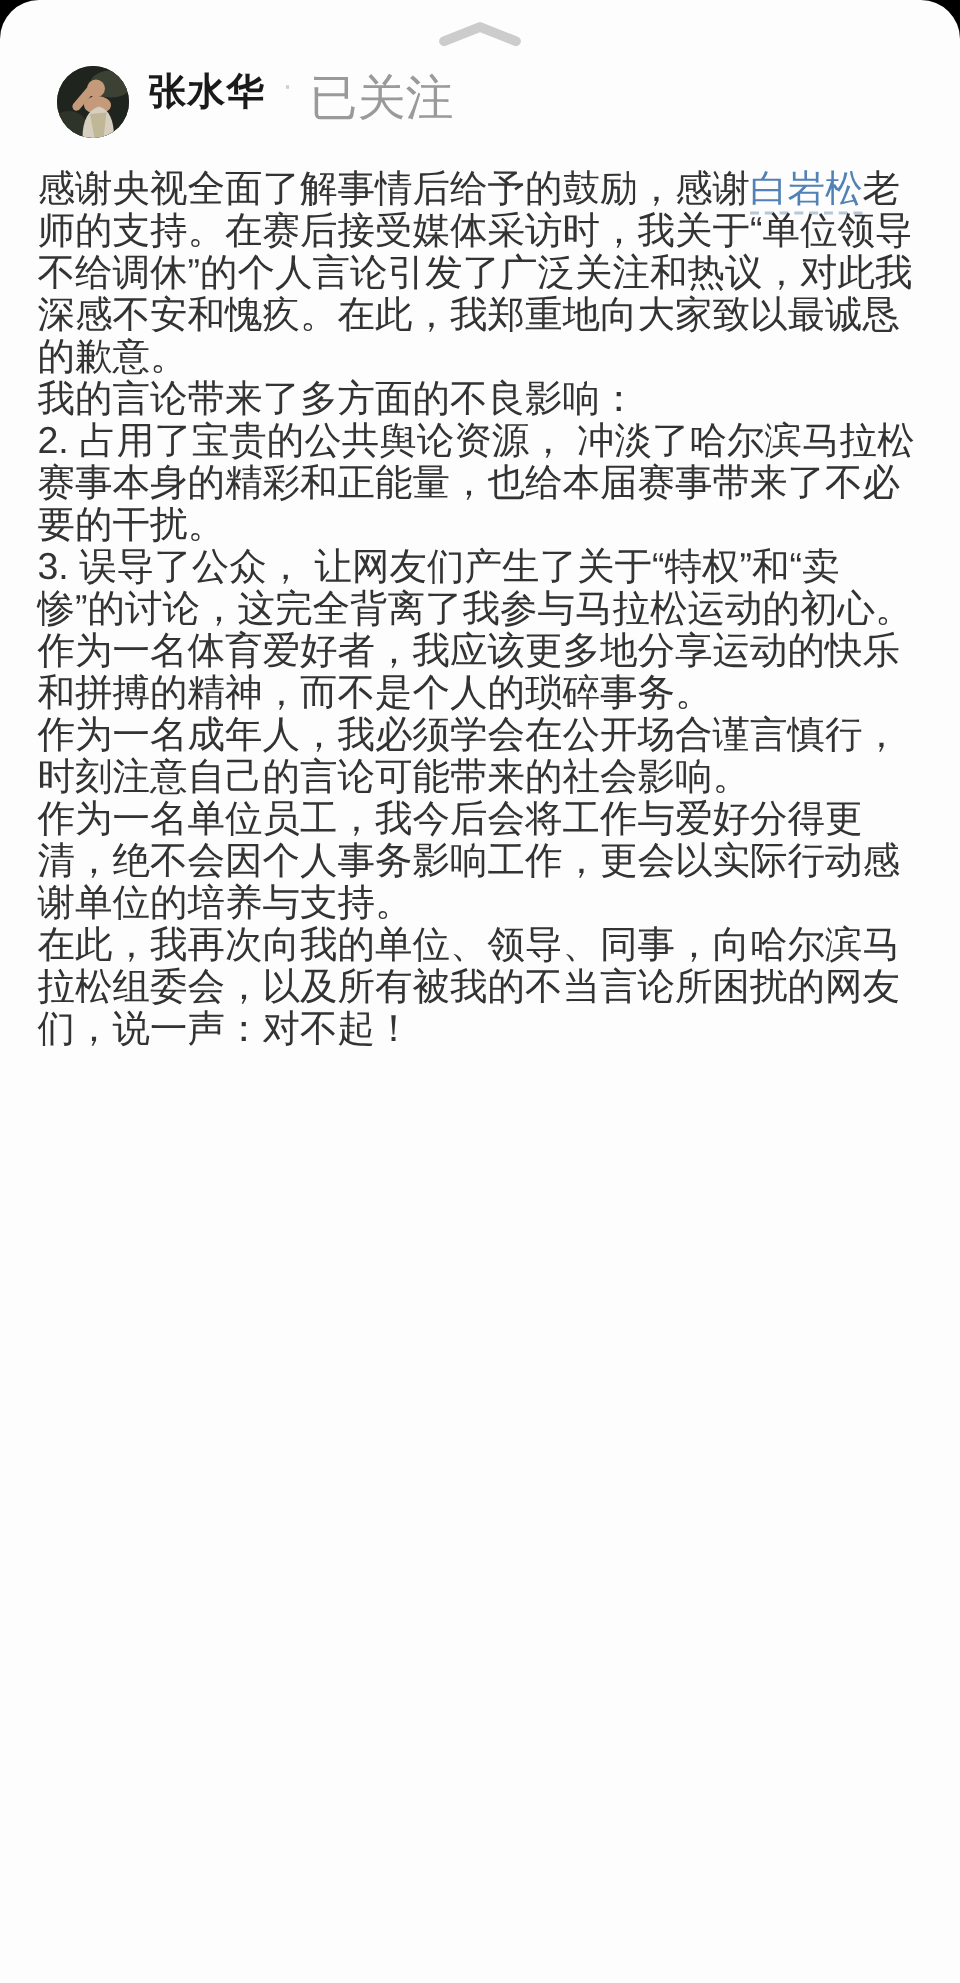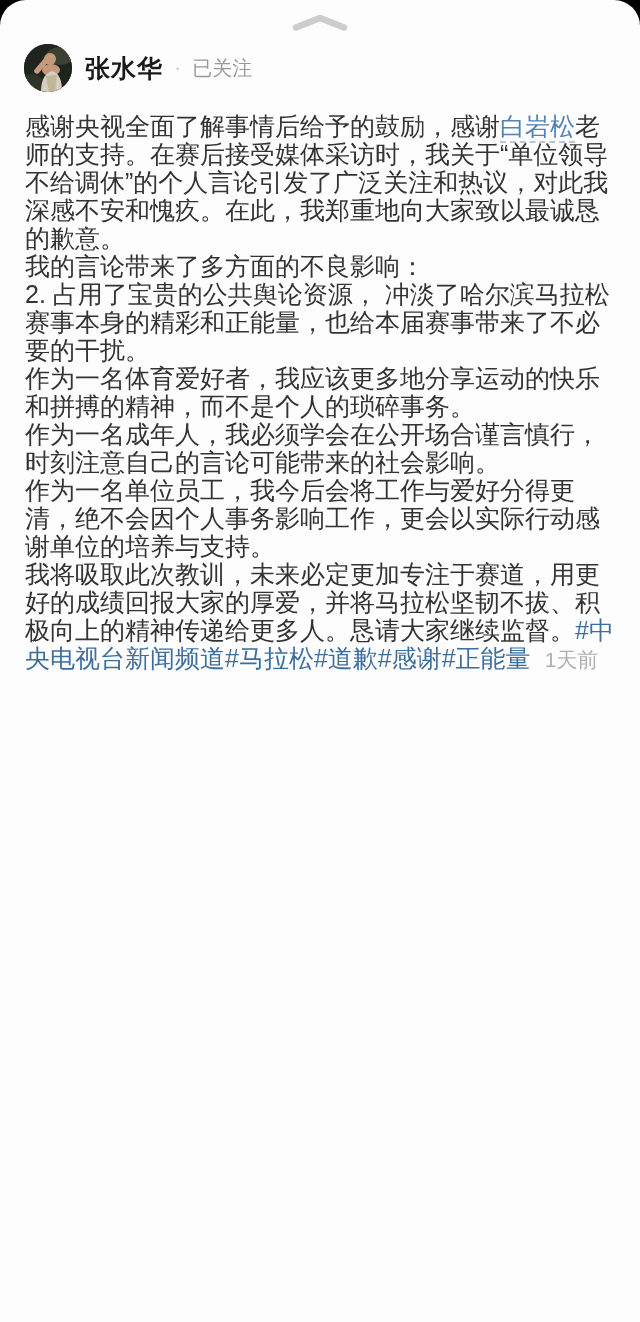--- a/index.html
+++ b/index.html
@@ -21,23 +21,22 @@
   .handle {
     height: 30px;
     display: flex;
     justify-content: center;
     align-items: flex-end;
     padding-top: 2px;
   }
   .handle svg { display: block; }
   .header {
     margin-top: 12px;
-    padding: 0 24px;
+    padding: 0 38px;
     display: flex;
-    align-items: center;
   }
   .avatar {
     width: 48px;
     height: 48px;
     border-radius: 50%;
     overflow: hidden;
     flex: 0 0 48px;
     background: #20241e;
   }
   .avatar svg { display: block; }
@@ -47,21 +46,21 @@
     font-weight: 700;
     color: var(--username, #1a1a1a);
     letter-spacing: 1px;
   }
   .dot {
     margin: 0 11px;
     color: #cfcfcf;
     font-size: 22px;
   }
   .follow {
-    font-size: 20px;
+    font-size: 32px;
     color: var(--follow-status, #9a9a9a);
   }
   .body {
     padding: 20px 25px 0 25px;
   }
   .para {
     margin: 0;
     font-size: 25px;
     line-height: 28px;
     color: var(--body-text, #333);
@@ -110,19 +109,20 @@
     </div>
     <span class="username">张水华</span>
     <span class="dot">·</span>
     <span class="follow">已关注</span>
   </div>
 
   <div class="body">
       <p class="para"><span>感谢央视全面了解事情后给予的鼓励，感谢</span><span class="mention">白岩松</span><span>老师的支持。在赛后接受媒体采访时，我关于“单位领导不给调休”的个人言论引发了广泛关注和热议，对此我深感不安和愧疚。在此，我郑重地向大家致以最诚恳的歉意。</span></p>
       <p class="para"><span>我的言论带来了多方面的不良影响：</span></p>
       <p class="para"><span>2. 占用了宝贵的公共舆论资源， 冲淡了哈尔滨马拉松赛事本身的精彩和正能量，也给本届赛事带来了不必要的干扰。</span></p>
+      <p class="para"><span>3. 误导了公众， 让网友们产生了关于“特权”和“卖惨”的讨论，这完全背离了我参与马拉松运动的初心。</span></p>
       <p class="para"><span>作为一名体育爱好者，我应该更多地分享运动的快乐和拼搏的精神，而不是个人的琐碎事务。</span></p>
       <p class="para"><span>作为一名成年人，我必须学会在公开场合谨言慎行，时刻注意自己的言论可能带来的社会影响。</span></p>
       <p class="para"><span>作为一名单位员工，我今后会将工作与爱好分得更清，绝不会因个人事务影响工作，更会以实际行动感谢单位的培养与支持。</span></p>
-      <p class="para"><span>我将吸取此次教训，未来必定更加专注于赛道，用更好的成绩回报大家的厚爱，并将马拉松坚韧不拔、积极向上的精神传递给更多人。恳请大家继续监督。</span><span class="hashtag">#中央电视台新闻频道</span><span class="hashtag">#马拉松</span><span class="hashtag">#道歉</span><span class="hashtag">#感谢</span><span class="hashtag">#正能量</span><span class="timestamp">1天前</span></p>
+      <p class="para"><span>在此，我再次向我的单位、领导、同事，向哈尔滨马拉松组委会，以及所有被我的不当言论所困扰的网友们，说一声：对不起！</span></p>
     </div>
 
 </div>
 
 </body></html>

